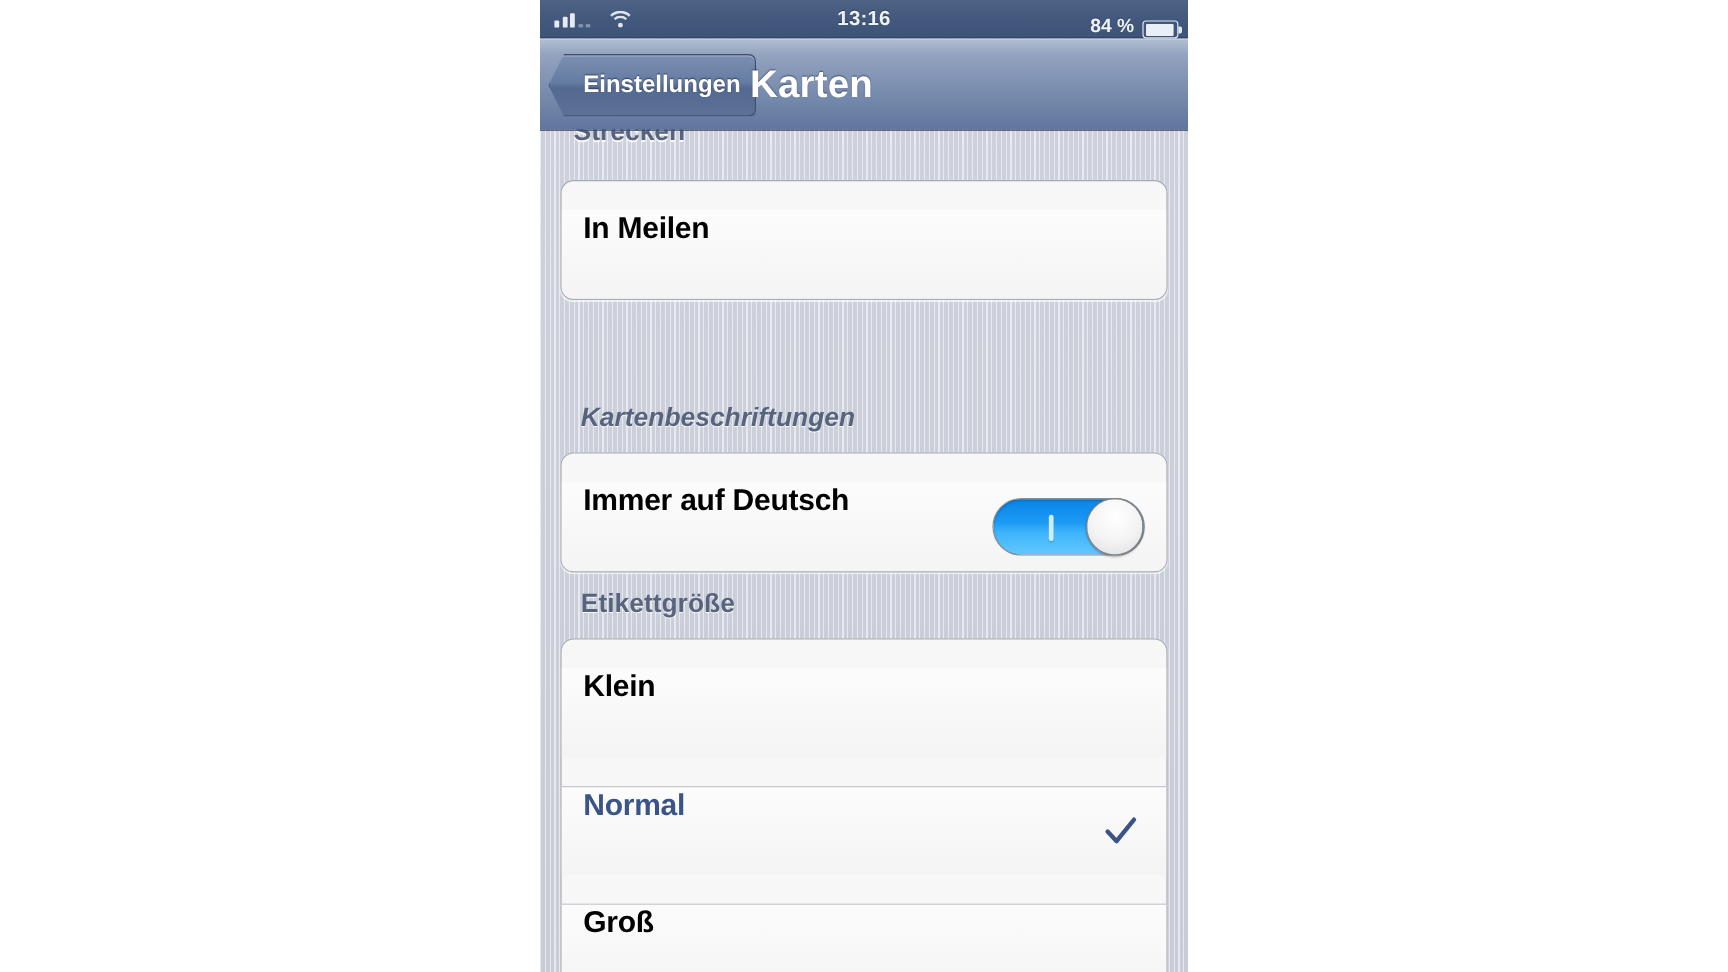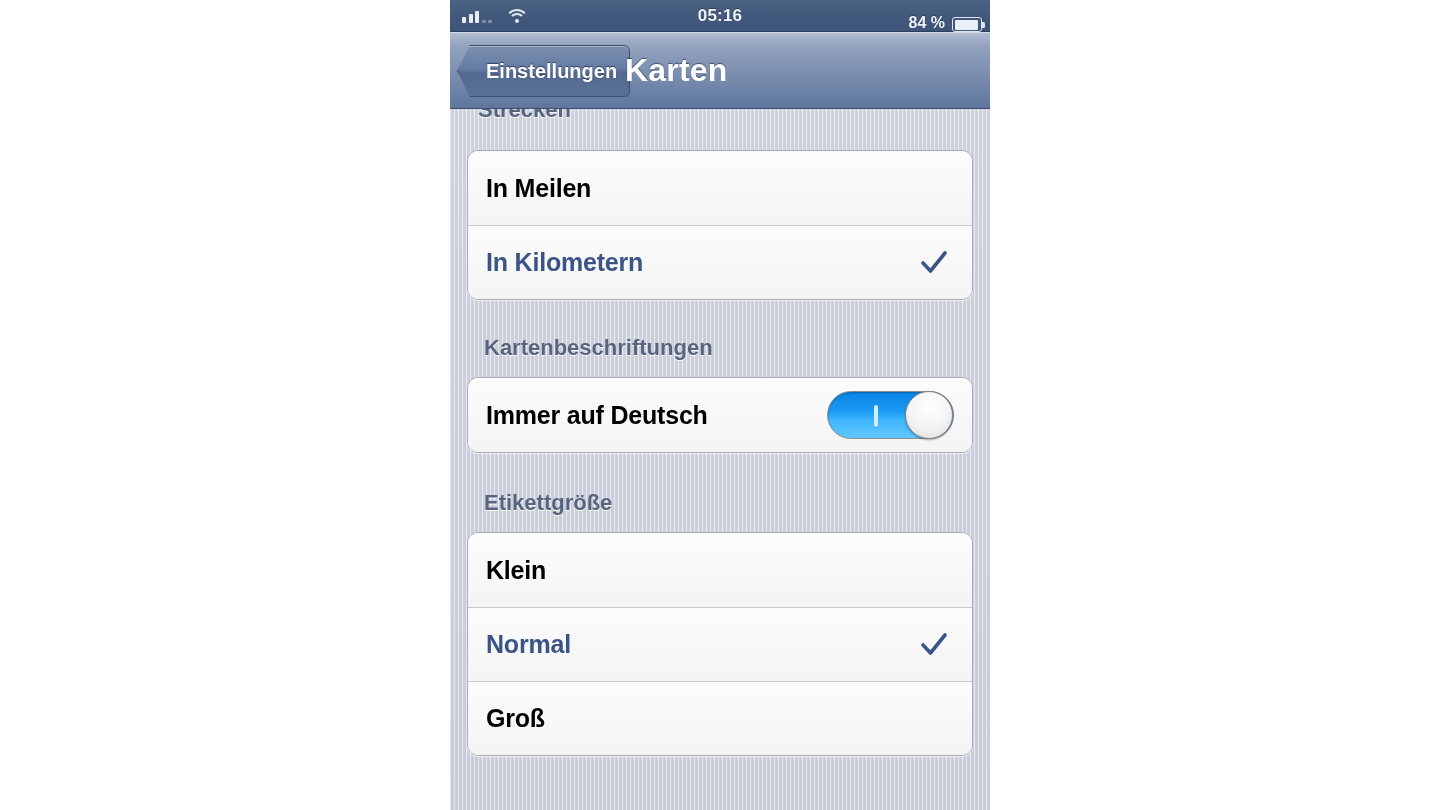--- a/index.html
+++ b/index.html
@@ -235,24 +235,24 @@
     border-radius: 11px;
     box-shadow: 0 1px 1px rgba(255,255,255,0.7);
     box-sizing: border-box;
     overflow: hidden;
   }
 
   .row {
     position: relative;
     height: 74px;
     display: flex;
-    align-items: center;
     padding: 1px 18px;
     box-sizing: border-box;
     background: linear-gradient(180deg, #fcfcfc 0%, #f4f4f4 100%);
+    margin-top: 24px;
   }
   .row + .row {
     border-top: 1px solid #c8c9cc;
   }
   .row-label {
     font-size: 25px;
     font-weight: bold;
     color: #000000;
     letter-spacing: -0.2px;
   }
@@ -323,21 +323,21 @@
             <i class="dim"></i>
             <i class="dim"></i>
         </div>
         <div class="wifi-icon">
           <span class="a1"></span>
           <span class="a2"></span>
           <span class="dot"></span>
         </div>
       </div>
 
-      <div id="status-time">05:16</div>
+      <div id="status-time">13:16</div>
 
       <div class="sb-right">
         <span id="battery-text">84 %</span>
         <span class="battery-icon">
           <span class="fill"></span>
           <span class="cap"></span>
         </span>
       </div>
     </div>
 
@@ -349,31 +349,23 @@
     </div>
 
     <div id="content">
 
       <div class="section-header clipped">Strecken</div>
 
       <div class="group" style="top:42px;">
         <div class="row">
           <span class="row-label">In Meilen</span>
         </div>
-        <div class="row">
-          <span class="row-label selected">In Kilometern</span>
-          <span class="checkmark">
-            <svg width="28" height="28" viewBox="0 0 28 28">
-              <path d="M3 14 L10.5 22 L25 4" fill="none" stroke="#3b5488" stroke-width="3.6" stroke-linecap="round" stroke-linejoin="round"></path>
-            </svg>
-          </span>
-        </div>
-      </div>
-
-      <div class="section-header" style="position:absolute; top:228px; left:0;">Kartenbeschriftungen</div>
+      </div>
+
+      <div class="section-header" style="position:absolute; top:228px; left:0;font-style:italic;">Kartenbeschriftungen</div>
 
       <div class="group" style="top:269px;">
         <div class="row">
           <span class="row-label">Immer auf Deutsch</span>
           <span class="toggle">
             <span class="on-mark"></span>
             <span class="knob"></span>
           </span>
         </div>
       </div>

